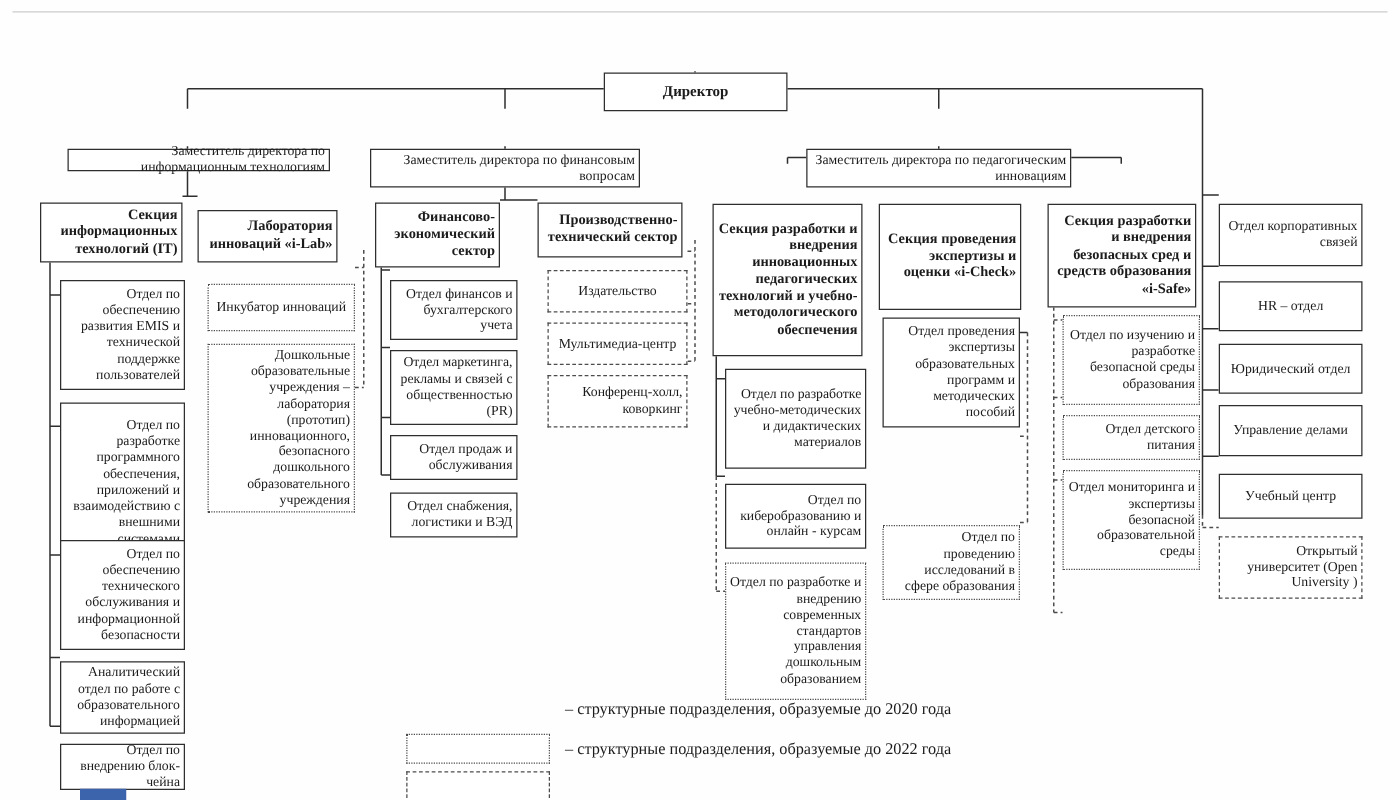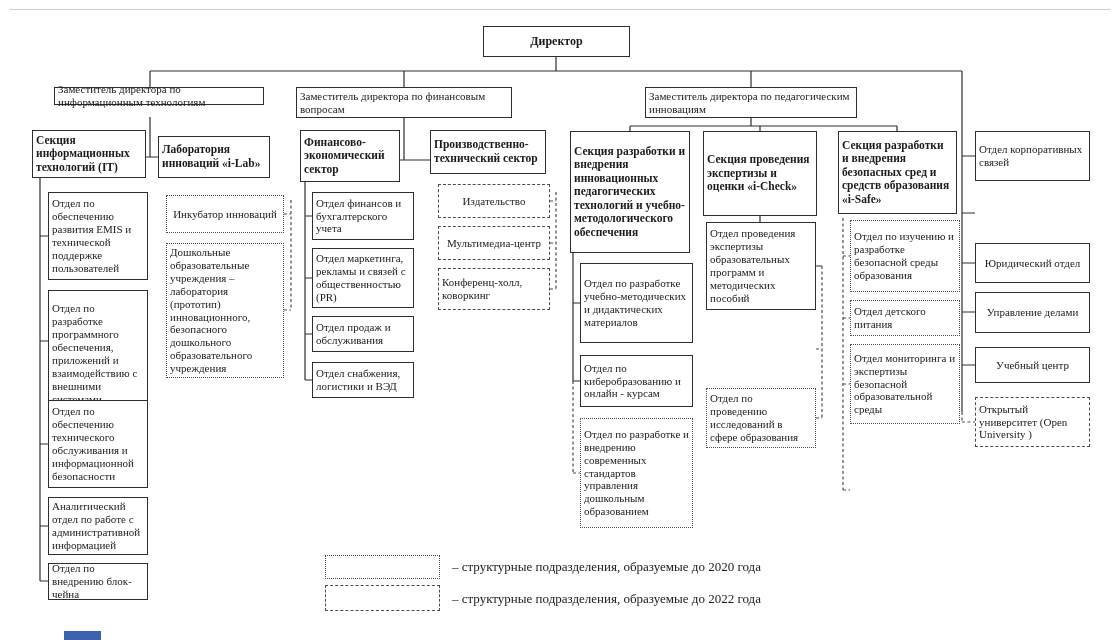--- a/index.html
+++ b/index.html
@@ -1,20 +1,20 @@
 <!DOCTYPE html>
 <html><head>
 <meta charset="utf-8">
 <style>
   html,body{margin:0;padding:0;background:#ffffff;}
   .stage{position:relative;width:1120px;height:640px;background:#fefefe;overflow:hidden;
          font-family:"Liberation Serif", serif;}
   .box{position:absolute;box-sizing:border-box;border:1px solid #2e2e2e;background:#fff;
-       display:flex;align-items:center;justify-content:center;text-align:left;
-       font-size:11px;line-height:1.18;color:#1b1b1b;padding:2px 3px;}
+       display:flex;align-items:center;justify-content:center;text-align:right;
+       font-size:11px;line-height:1.18;color:#1b1b1b;padding:2px 3px;margin-top:32px;}
   .hdr{font-weight:bold;font-size:11.5px;}
   .dotted{border:1.5px dotted #4c4c4c;}
   .dashed{border:1.5px dashed #4c4c4c;}
   .dir{font-weight:bold;font-size:12px;}
   .lgtxt{position:absolute;font-size:13px;color:#1b1b1b;display:flex;align-items:center;
          text-align:center;}
   svg.wires{position:absolute;left:0;top:0;width:1120px;height:640px;pointer-events:none;}
   .scanline{position:absolute;left:10px;top:9px;width:1100px;height:1px;background:#cccccc;}
   .artifact{position:absolute;left:64px;top:631px;width:37px;height:9px;background:#3c64ad;}
 </style>
@@ -48,21 +48,21 @@
   <div class="box dir" style="left:483px;top:26px;width:147px;height:31px">Директор</div>
 
   <div class="box" style="left:54px;top:87px;width:210px;height:18px">Заместитель директора по информационным технологиям</div>
   <div class="box" style="left:296px;top:87px;width:216px;height:31px">Заместитель директора по финансовым вопросам</div>
   <div class="box" style="left:645px;top:87px;width:212px;height:31px">Заместитель директора по педагогическим инновациям</div>
 
   <div class="box hdr" style="left:32px;top:130px;width:114px;height:48px">Секция информационных технологий (IT)</div>
   <div class="box" style="left:48px;top:192px;width:100px;height:88px">Отдел по обеспечению развития EMIS и технической поддержке пользователей</div>
   <div class="box" style="left:48px;top:290px;width:100px;height:128px">Отдел по разработке программного обеспечения, приложений и взаимодействию с внешними системами</div>
   <div class="box" style="left:48px;top:400px;width:100px;height:88px">Отдел по обеспечению технического обслуживания и информационной безопасности</div>
-  <div class="box" style="left:48px;top:497px;width:100px;height:58px">Аналитический отдел по работе с административной информацией</div>
+  <div class="box" style="left:48px;top:497px;width:100px;height:58px">Аналитический отдел по работе с образовательного информацией</div>
   <div class="box" style="left:48px;top:563px;width:100px;height:37px">Отдел по внедрению блок-чейна</div>
 
   <div class="box hdr" style="left:158px;top:136px;width:112px;height:42px">Лаборатория инноваций «i-Lab»</div>
   <div class="box dotted" style="left:166px;top:195px;width:118px;height:38px">Инкубатор инноваций</div>
   <div class="box dotted" style="left:166px;top:243px;width:118px;height:135px">Дошкольные образовательные учреждения – лаборатория (прототип) инновационного, безопасного дошкольного образовательного учреждения</div>
 
   <div class="box hdr" style="left:300px;top:130px;width:100px;height:52px">Финансово-экономический сектор</div>
   <div class="box" style="left:312px;top:192px;width:102px;height:48px">Отдел финансов и бухгалтерского учета</div>
   <div class="box" style="left:312px;top:248px;width:102px;height:60px">Отдел маркетинга, рекламы и связей с общественностью (PR)</div>
   <div class="box" style="left:312px;top:316px;width:102px;height:36px">Отдел продаж и обслуживания</div>
@@ -81,20 +81,21 @@
   <div class="box hdr" style="left:703px;top:131px;width:114px;height:85px">Секция проведения экспертизы и оценки «i-Check»</div>
   <div class="box" style="left:706px;top:222px;width:110px;height:88px">Отдел проведения экспертизы образовательных программ и методических пособий</div>
   <div class="box dotted" style="left:706px;top:388px;width:110px;height:60px">Отдел по проведению исследований в сфере образования</div>
 
   <div class="box hdr" style="left:838px;top:131px;width:119px;height:83px">Секция разработки и внедрения безопасных сред и средств образования «i-Safe»</div>
   <div class="box dotted" style="left:850px;top:220px;width:110px;height:72px">Отдел по изучению и разработке безопасной среды образования</div>
   <div class="box dotted" style="left:850px;top:300px;width:110px;height:36px">Отдел детского питания</div>
   <div class="box dotted" style="left:850px;top:344px;width:110px;height:80px">Отдел мониторинга и экспертизы безопасной образовательной среды</div>
 
   <div class="box" style="left:975px;top:131px;width:115px;height:50px">Отдел корпоративных связей</div>
+  <div class="box" style="left:975px;top:193px;width:115px;height:40px">HR – отдел</div>
   <div class="box" style="left:975px;top:243px;width:115px;height:40px">Юридический отдел</div>
   <div class="box" style="left:975px;top:292px;width:115px;height:41px">Управление делами</div>
   <div class="box" style="left:975px;top:347px;width:115px;height:36px">Учебный центр</div>
   <div class="box dashed" style="left:975px;top:397px;width:115px;height:50px">Открытый университет (Open University )</div>
 
   <div class="box dotted" style="left:325px;top:555px;width:115px;height:24px"></div>
   <div class="lgtxt" style="left:452px;top:557px;width:340px;height:20px">– структурные подразделения, образуемые до 2020 года</div>
   <div class="box dashed" style="left:325px;top:585px;width:115px;height:26px"></div>
   <div class="lgtxt" style="left:452px;top:589px;width:340px;height:20px">– структурные подразделения, образуемые до 2022 года</div>
 

